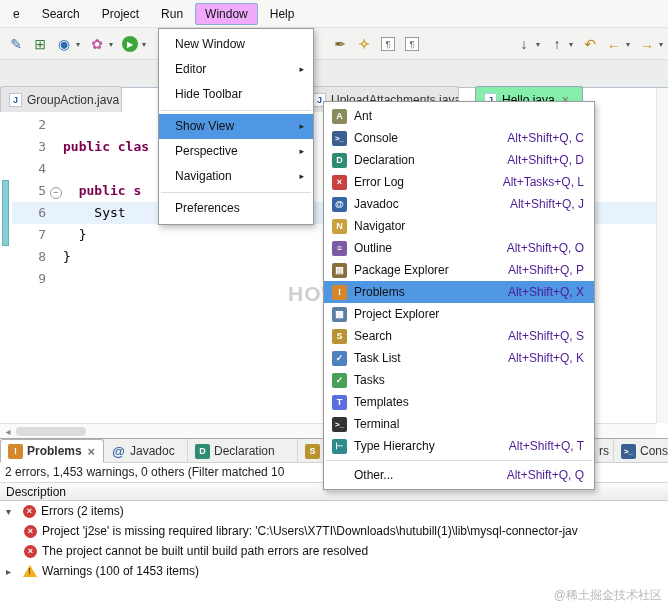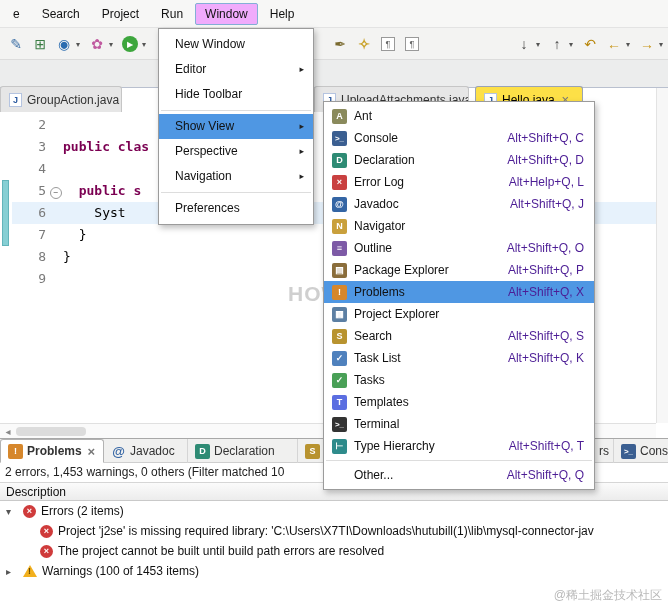--- a/index.html
+++ b/index.html
@@ -32,21 +32,21 @@
   .g-box::before { content:"¶"; font-size:9px; color:#666; }
   .g-down::before { content:"↓"; color:#444; }
   .g-up::before { content:"↑"; color:#444; }
   .g-backcurl::before { content:"↶"; color:#b8860b; }
   .g-back::before { content:"←"; color:#c9971c; font-weight:bold; }
   .g-fwd::before { content:"→"; color:#c9971c; font-weight:bold; }
 
   
   .tabbar { position:absolute; top:60px; left:0; right:0; height:28px; background:#eceded; border-bottom:1px solid #b9c0cf; z-index:5; }
   .etab { position:absolute; top:2px; height:26px; display:flex; align-items:center; gap:5px; padding:0 8px; font-size:12px; color:#333; background:#e6e6e6; border:1px solid #c6c6c6; border-bottom:none; border-top-left-radius:3px; border-top-right-radius:3px; overflow:hidden; white-space:nowrap;margin-top:24px; }
-  .etab.active { background:#fde047; color:#000; border-color:var(--tab-active-border,#9aa3b5); z-index:6; }
+  .etab.active { background:#86efac; color:#000; border-color:var(--tab-active-border,#9aa3b5); z-index:6; }
   .jicon { width:13px; height:14px; flex:none; border:1px solid #b5c4e0; background:#fff; color:#2b5aa0; font-size:9px; font-weight:bold; display:flex; align-items:center; justify-content:center; }
   .jicon::before { content:"J"; }
   .close { width:11px; flex:none; text-align:center; }
   .close::before { content:"×"; color:#777; font-size:13px; }
 
   
   .editor { position:absolute; top:88px; left:0; right:0; height:350px; background:#fff; }
   .range-marker { position:absolute; left:2px; top:92px; width:7px; height:66px; background:var(--range-marker,#86cfd4); border:1px solid #62b4ba; }
   .ed-content { position:absolute; inset:0 12px 15px 12px; padding-top:4px; overflow:hidden; }
   .ed-row { display:flex; height:22px; line-height:22px; font-family:"DejaVu Sans Mono",monospace; font-size:13px; }
@@ -74,21 +74,21 @@
   .bicon { width:15px; height:15px; flex:none; border-radius:2px; display:flex; align-items:center; justify-content:center; font-size:9px; font-weight:bold; color:#fff; }
   .bi-problems { background:#d6872c; } .bi-problems::before { content:"!"; }
   .bi-javadoc { background:transparent; color:#3465a4; font-size:13px; } .bi-javadoc::before { content:"@"; }
   .bi-declaration { background:#2e8b74; } .bi-declaration::before { content:"D"; }
   .bi-search { background:#b8932f; } .bi-search::before { content:"S"; }
   .bi-console { background:#3b5f91; } .bi-console::before { content:">_"; font-size:8px; }
   .bsummary { position:absolute; top:24px; left:0; right:0; height:19px; line-height:19px; padding-left:5px; font-size:12px; color:#222; white-space:nowrap; overflow:hidden; }
   .bheader { position:absolute; top:43px; left:0; right:0; height:19px; line-height:18px; padding-left:6px; font-size:12px; background:linear-gradient(#fbfbfb,#ececec); border-top:1px solid #d6d6d6; border-bottom:1px solid #c9c9c9; }
   .btree { position:absolute; top:62px; left:0; right:0; bottom:0; overflow:hidden; }
   .trow { display:flex; align-items:center; height:20px; font-size:12px; gap:5px; padding-left:6px; white-space:nowrap; }
-  .trow.child { padding-left:40px;text-align:center; }
+  .trow.child { padding-left:24px;text-align:center; }
   .twisty { width:12px; color:#555; font-size:10px; flex:none; }
   .twisty.exp::before { content:"▾"; }
   .twisty.col::before { content:"▸"; }
   .err-icon { width:13px; height:13px; flex:none; border-radius:50%; background:var(--error,#cf3b3b); color:#fff; font-size:9px; font-weight:bold; line-height:13px; text-align:center; }
   .err-icon::before { content:"×"; }
   .warn-icon { width:0; height:0; flex:none; border-left:7px solid transparent; border-right:7px solid transparent; border-bottom:12px solid var(--warning,#f2b01e); position:relative; }
   .warn-icon::after { content:"!"; position:absolute; left:-2px; top:1px; font-size:9px; font-weight:bold; color:#6b4e00; }
 
   
   .wmenu { position:absolute; left:158px; top:28px; width:156px; background:#fff; border:1px solid #9b9b9b; box-shadow:2px 3px 6px rgba(0,0,0,.25); padding:3px 0; z-index:40; }
@@ -195,21 +195,21 @@
         </span>
         <span class="caret"></span>
     </div>
   </div>
 
   <div class="tabbar">
     <div class="etab" style="left:0;width:122px;">
       <span class="jicon"></span>
       <span>GroupAction.java</span>
     </div>
-    <div class="etab" style="left:314px;width:155px;">
+    <div class="etab" style="left:304px;width:155px;">
       <span class="jicon"></span>
       <span>UploadAttachments.java</span>
     </div>
     <div class="etab active" style="left:475px;width:108px;">
       <span class="jicon"></span>
       <span>Hello.java</span>
       <span class="close"></span>
     </div>
   </div>
 
@@ -347,21 +347,21 @@
         <span class="sv-short">Alt+Shift+Q, C</span>
       </div>
     <div class="sv-item">
         <span class="svi i-declaration"></span>
         <span class="sv-label">Declaration</span>
         <span class="sv-short">Alt+Shift+Q, D</span>
       </div>
     <div class="sv-item">
         <span class="svi i-errorlog"></span>
         <span class="sv-label">Error Log</span>
-        <span class="sv-short">Alt+Help+Q, L</span>
+        <span class="sv-short">Alt+Tasks+Q, L</span>
       </div>
     <div class="sv-item">
         <span class="svi i-javadoc"></span>
         <span class="sv-label">Javadoc</span>
         <span class="sv-short">Alt+Shift+Q, J</span>
       </div>
     <div class="sv-item">
         <span class="svi i-navigator"></span>
         <span class="sv-label">Navigator</span>
         <span class="sv-short"></span>

